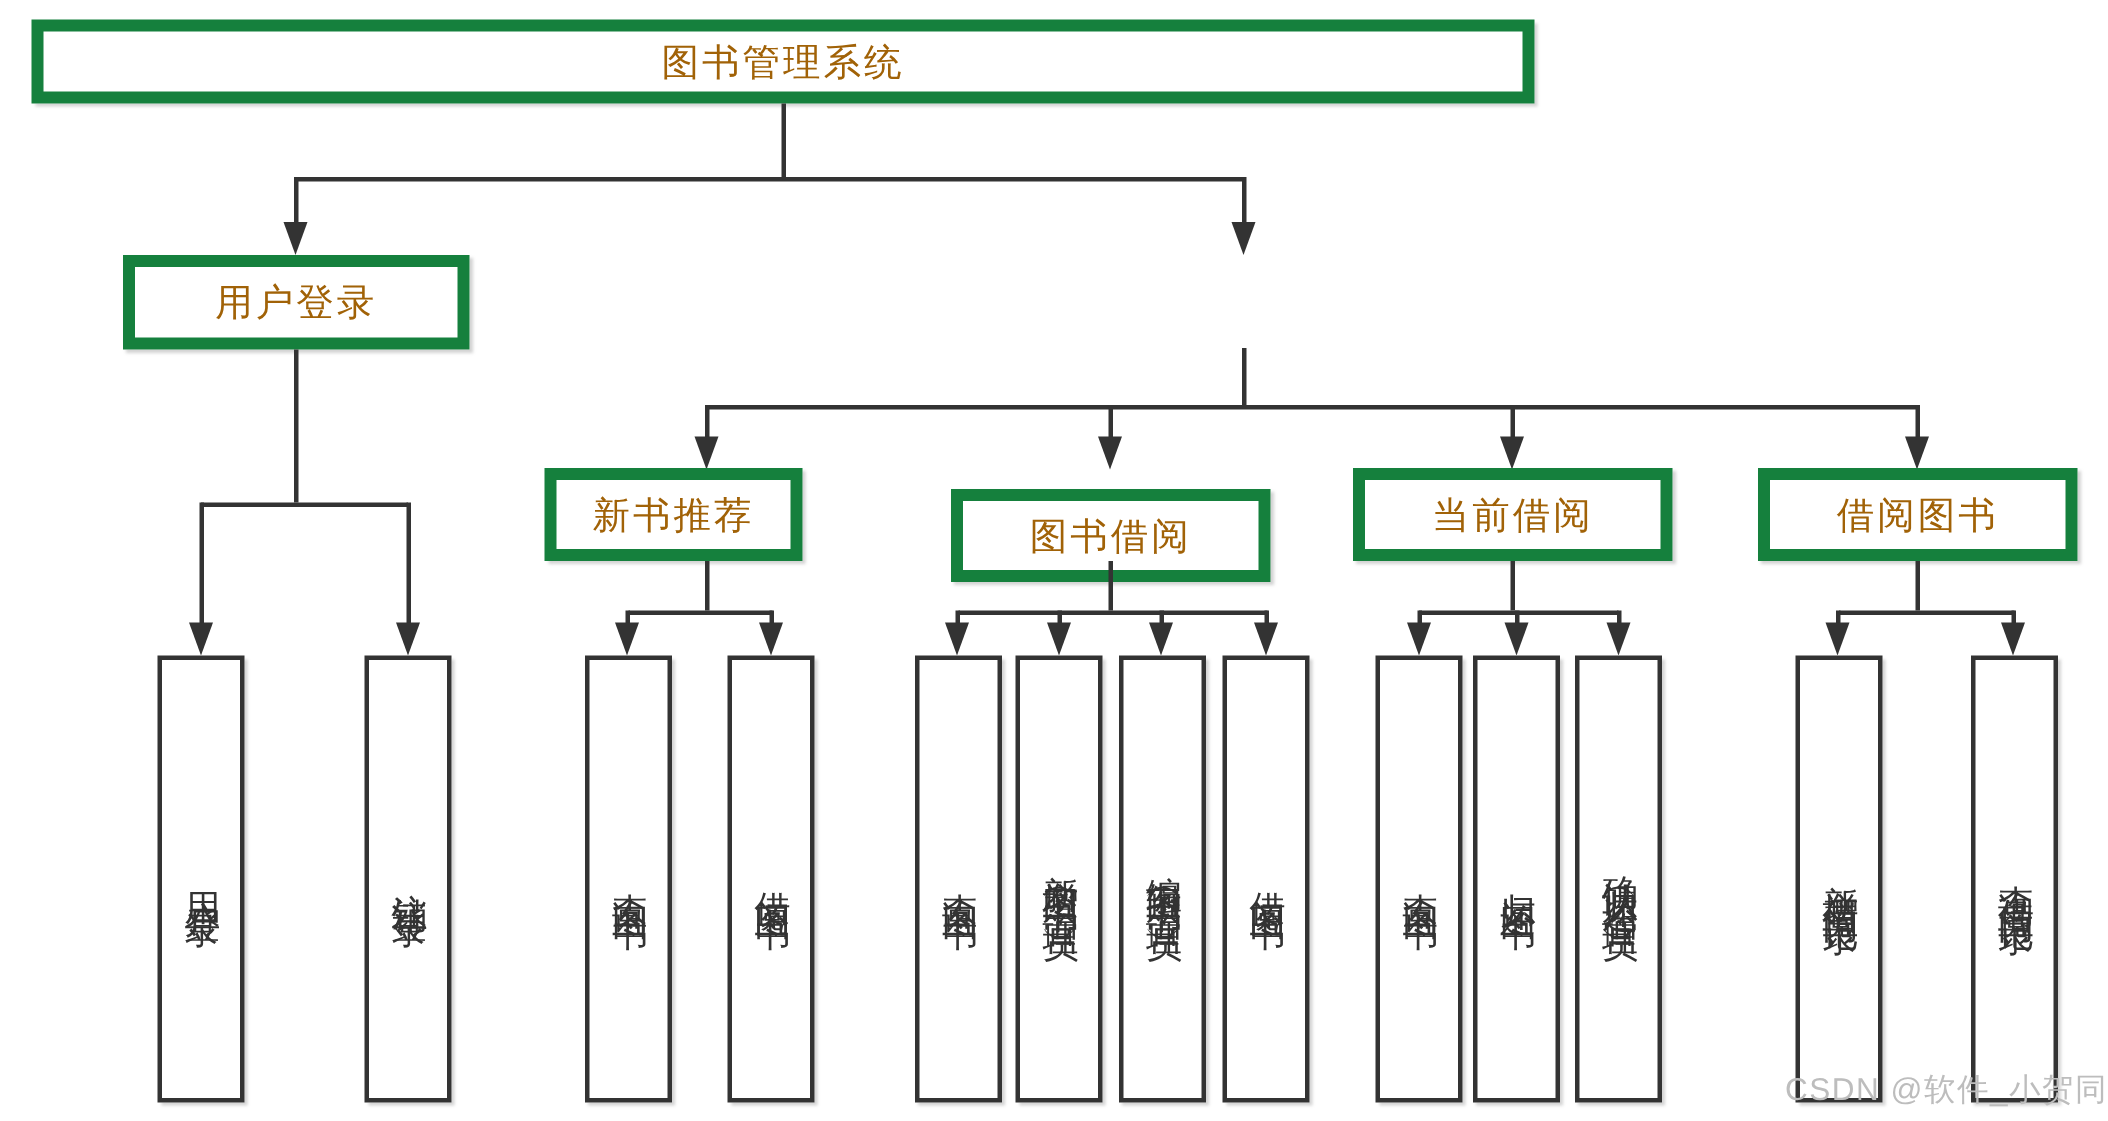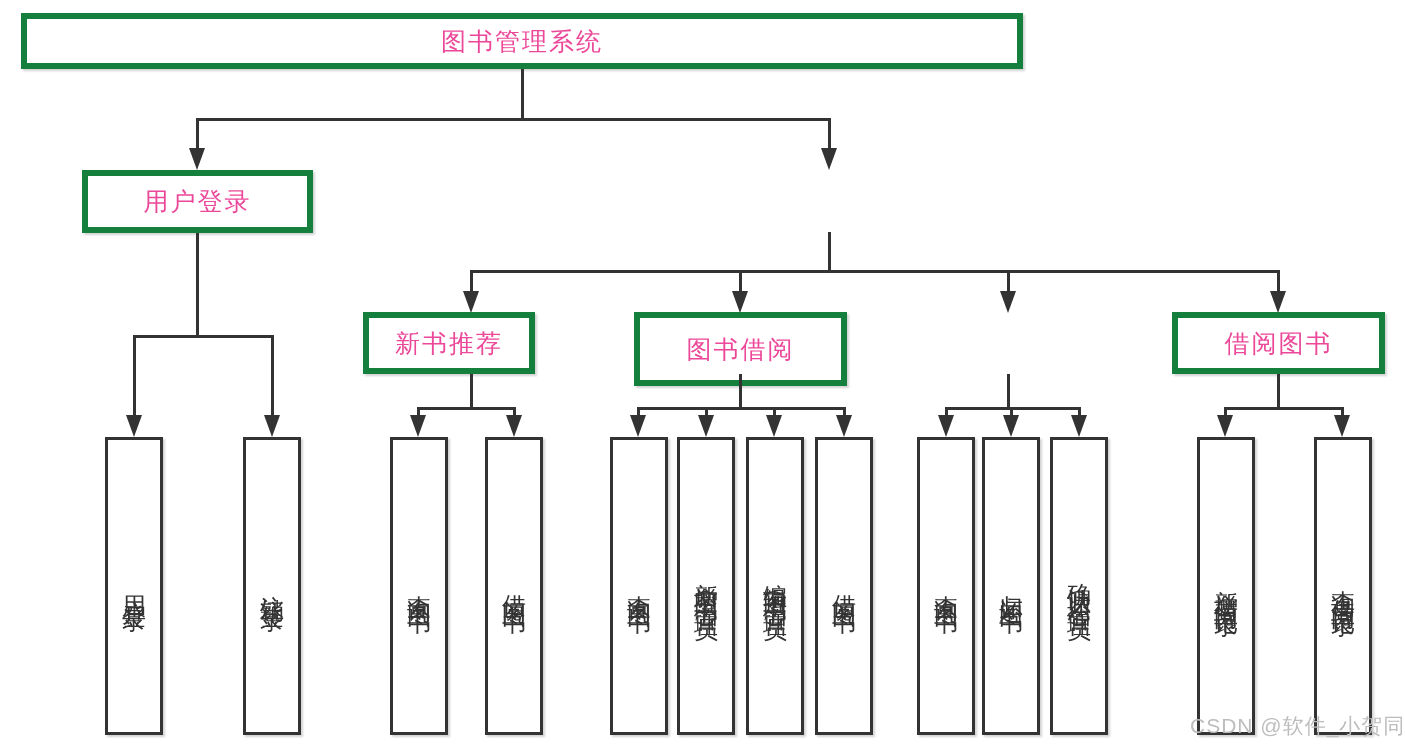--- a/index.html
+++ b/index.html
@@ -8,22 +8,22 @@
     width: 1405px;
     height: 747px;
     background: #ffffff;
     font-family: "Liberation Sans", sans-serif;
     overflow: hidden;
   }
   .box {
     position: absolute;
     box-sizing: border-box;
     background: #ffffff;
-    border: 6px solid #15803d;
-    color: #ec4899;
+    border: 8px solid #15803d;
+    color: #a16207;
     display: flex;
     align-items: center;
     justify-content: center;
     font-size: 25px;
     letter-spacing: 2px;
     box-shadow: 2px 2px 2px rgba(130,130,130,0.35);
     white-space: nowrap;
   }
   .vbox {
     position: absolute;
@@ -106,21 +106,22 @@
   <div class="arrow" style="left:263.5px;top:335px;height:102px;"></div>
 
   <div class="vline" style="left:828px;top:232px;height:38px;"></div>
   <div class="hline" style="left:471px;top:270px;width:808px;"></div>
   <div class="arrow" style="left:462.5px;top:270px;height:43px;"></div>
   <div class="arrow" style="left:732px;top:270px;height:43px;"></div>
   <div class="arrow" style="left:999.5px;top:270px;height:43px;"></div>
   <div class="arrow" style="left:1270px;top:270px;height:43px;"></div>
 
   <div class="box" style="left:363px;top:312px;width:172px;height:62px;">新书推荐</div>
-  <div class="box" style="left:634px;top:312px;width:213px;height:74px;">图书借阅</div>
+  <div class="box" style="left:634px;top:326px;width:213px;height:62px;">图书借阅</div>
+  <div class="box" style="left:902px;top:312px;width:213px;height:62px;">当前借阅</div>
   <div class="box" style="left:1172px;top:312px;width:213px;height:62px;">借阅图书</div>
 
   <div class="vline" style="left:469.5px;top:374px;height:33px;"></div>
   <div class="hline" style="left:418.5px;top:407px;width:96px;"></div>
   <div class="arrow" style="left:410px;top:407px;height:30px;"></div>
   <div class="arrow" style="left:505.5px;top:407px;height:30px;"></div>
 
   <div class="vline" style="left:739px;top:374px;height:33px;"></div>
   <div class="hline" style="left:638.5px;top:407px;width:206px;"></div>
   <div class="arrow" style="left:630px;top:407px;height:30px;"></div>

